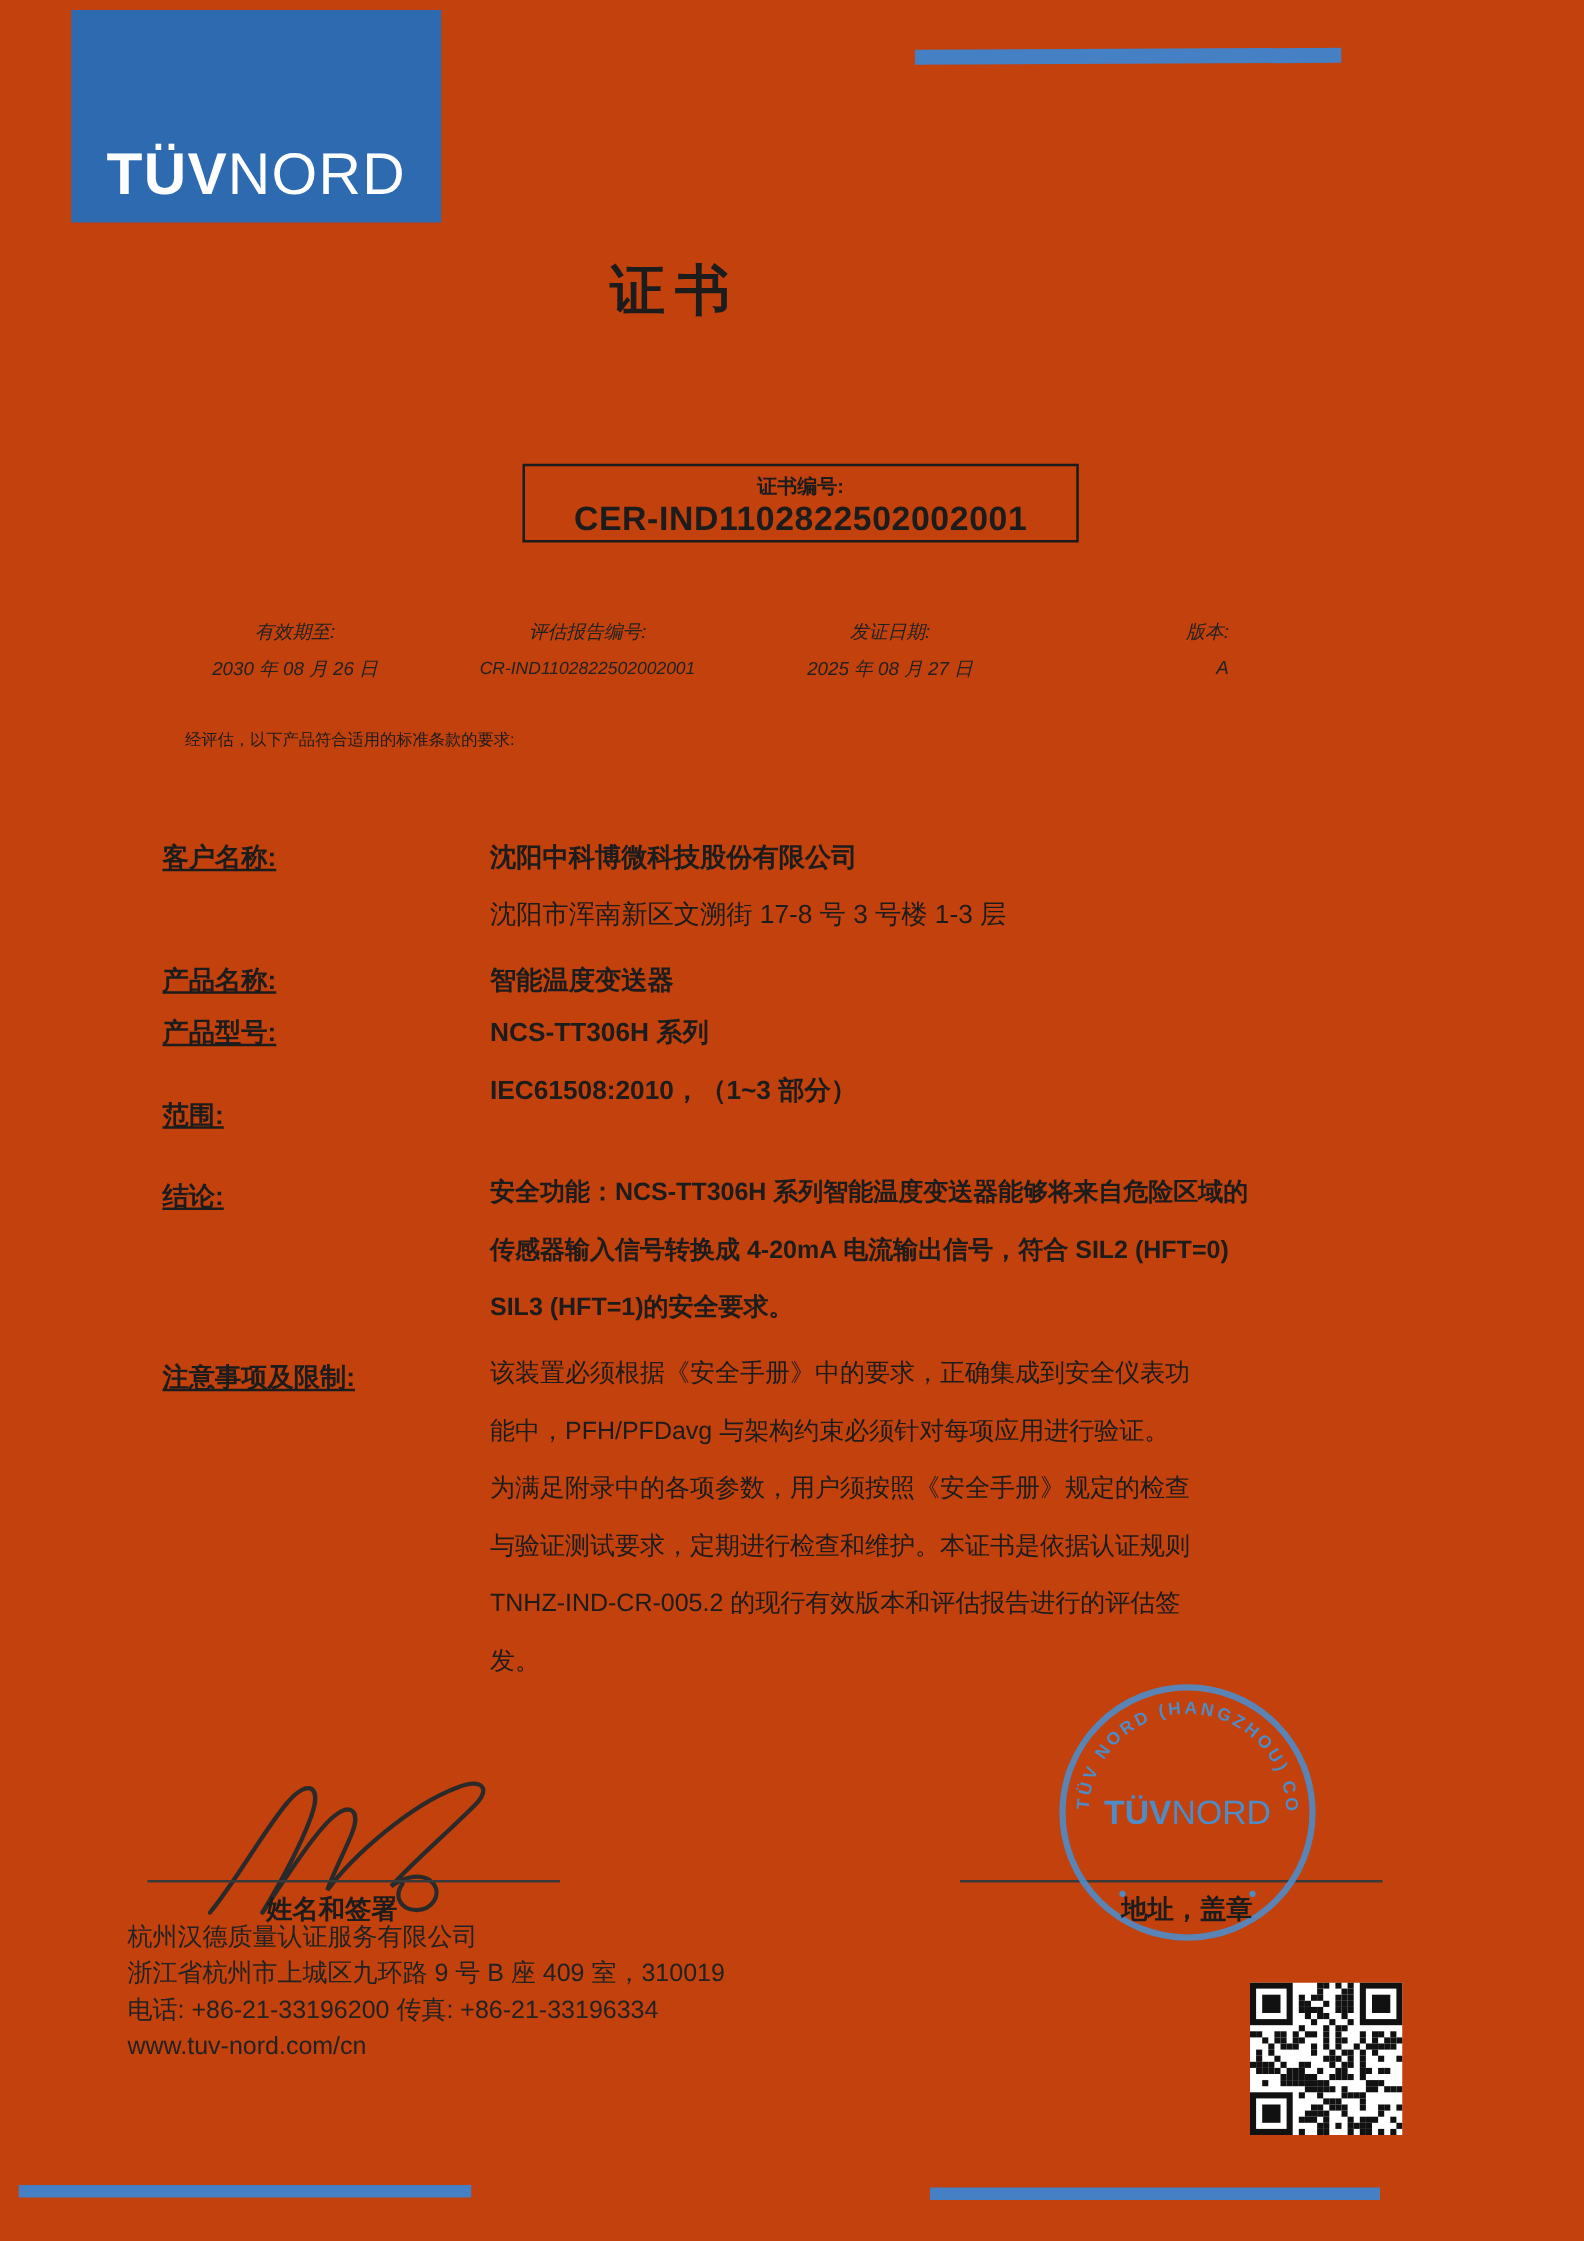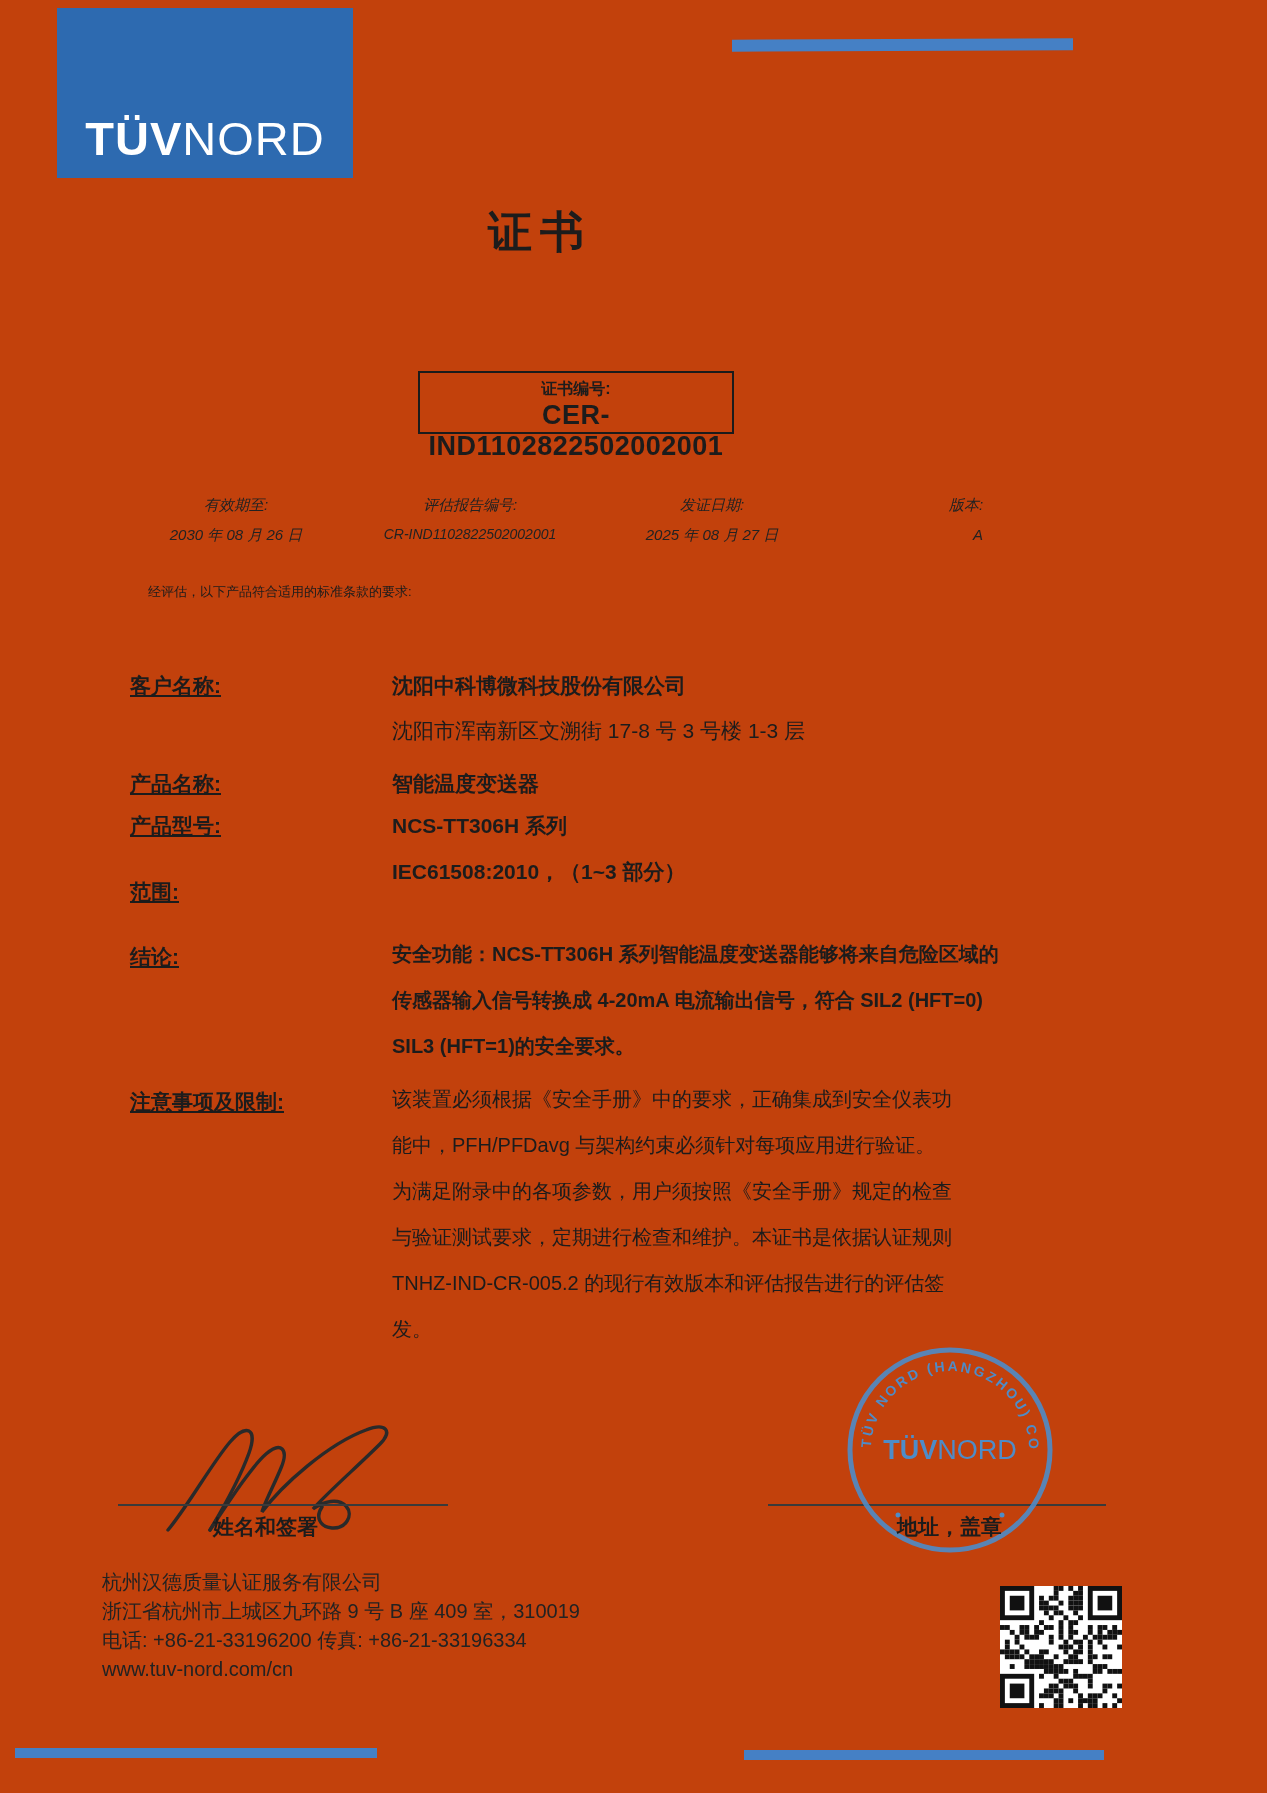--- a/index.html
+++ b/index.html
@@ -25,21 +25,21 @@
   }
   .logo .tuv{font-weight:bold;color:#fff;font-size:47px;letter-spacing:1px;}
   .logo .nord{font-weight:normal;color:#fff;font-size:47px;letter-spacing:1px;}
 
   .title{
     position:absolute;left:540px;top:203px;transform:translateX(-50%);
     font-size:44px;font-weight:bold;letter-spacing:8px;white-space:nowrap;margin:0;
   }
 
   .cert-box{
-    position:absolute;left:418px;top:371px;width:316px;height:63px;
+    position:absolute;left:418px;top:371px;width:445px;height:63px;
     border:2.5px solid #1b1b1b;box-sizing:border-box;text-align:center;
   }
   .cert-box .cert-label{margin-top:6px;font-size:16px;font-weight:bold;}
   .cert-box .cert-number{font-size:27px;font-weight:bold;letter-spacing:0.5px;margin-top:0px;}
 
   .meta-col{
     position:absolute;top:496px;transform:translateX(-50%);
     text-align:center;font-style:italic;white-space:nowrap;
   }
   .meta-col .meta-label{font-size:15px;color:#222;}
@@ -51,21 +51,21 @@
   .row-value{position:absolute;left:392px;font-size:21px;white-space:nowrap;}
   .bold{font-weight:bold;}
   .textblock{position:absolute;left:392px;font-size:20px;line-height:46px;white-space:nowrap;}
 
   .sig-line{position:absolute;height:2px;background:#3a3a3a;}
   .sig-label{position:absolute;font-size:21px;font-weight:bold;white-space:nowrap;}
 
   .stamp-svg{position:absolute;left:843px;top:1343px;}
   .sig-svg{position:absolute;left:150px;top:1408px;}
 
-  .footer{position:absolute;left:102px;top:1568px;font-size:20px;line-height:29px;color:#222;}
+  .footer{position:absolute;left:102px;top:1536px;font-size:20px;line-height:29px;color:#222;}
   .footer div{white-space:nowrap;}
 
   .qr-svg{position:absolute;left:1000px;top:1586px;}
 </style>
 </head>
 <body>
 
 <div class="page">
 
   <div class="accent-bar bar-top"></div>

